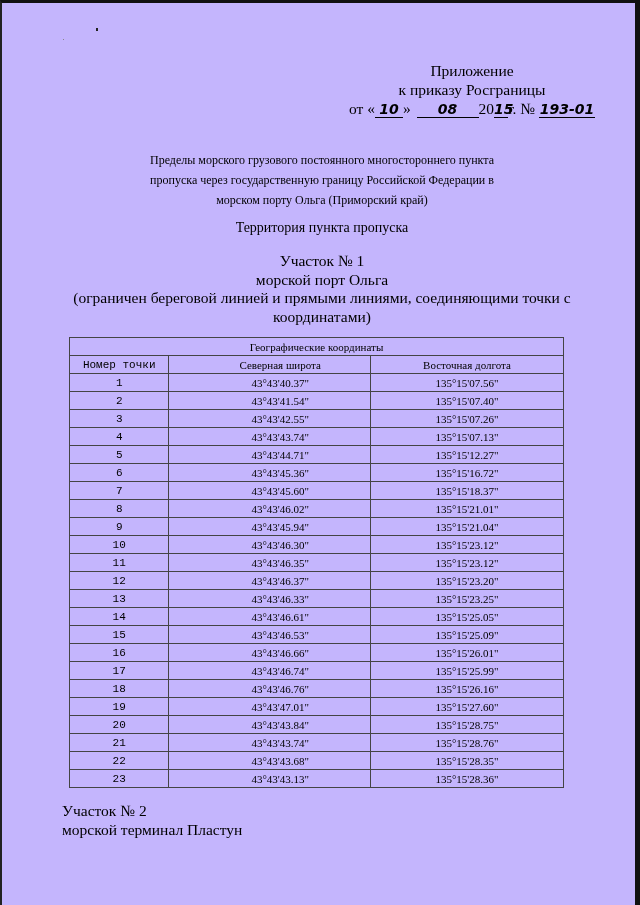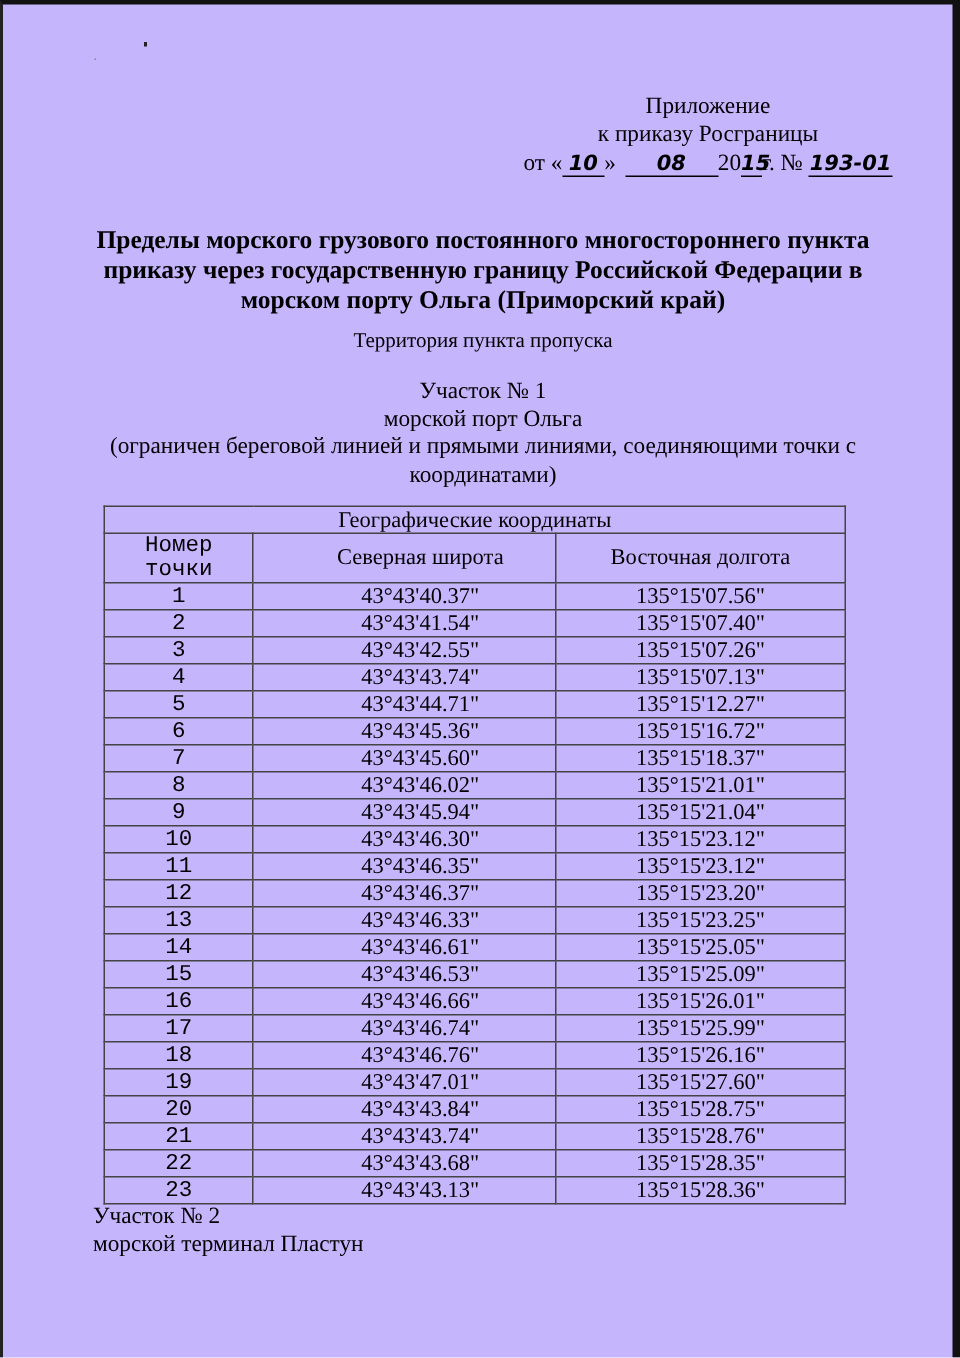--- a/index.html
+++ b/index.html
@@ -53,22 +53,22 @@
     .annex .h-month { width: 62px; margin-left: 2px; }
     .annex .h-year { width: 14px; }
     .annex .h-num { width: 56px; }
 
     .title {
       position: absolute;
       left: 60px;
       width: 520px;
       top: 147px;
       text-align: center;
-      font-weight: bold;
-      font-size: 17px;
+      font-weight: normal;
+      font-size: 12px;
       line-height: 20px;
     }
     .subtitle {
       position: absolute;
       left: 60px; width: 520px;
       top: 217px;
       text-align: center;
       font-size: 14px;
     }
     .section1 {
@@ -80,21 +80,21 @@
       line-height: 18.5px;
     }
     .section1 span { display: block; }
 
     table.coords {
       position: absolute;
       left: 67px;
       top: 334px;
       width: 495px;
       border-collapse: collapse;
-      font-size: 15px;
+      font-size: 11px;
       line-height: 16px;
     }
     table.coords td, table.coords th {
       border: 1px solid #444;
       padding: 0;
       height: 17px;
       text-align: center;
       font-weight: normal;
     }
     table.coords .c1 { width: 103px; font-family: Liberation Mono, monospace; }
@@ -123,21 +123,21 @@
     <span class="line">к приказу Росграницы</span>
     <span class="line">
       <span>от «</span><span class="hand h-day">10</span><span>»</span>
       <span class="hand h-month">08</span><span>20</span><span class="hand h-year">15</span><span>г. №</span>
       <span class="hand h-num">193-01</span>
     </span>
   </div>
 
   <div class="title">
     <div>Пределы морского грузового постоянного многостороннего пункта</div>
-    <div>приказу через государственную границу Российской Федерации в</div>
+    <div>пропуска через государственную границу Российской Федерации в</div>
     <div>морском порту Ольга (Приморский край)</div>
   </div>
 
   <div class="subtitle">Территория пункта пропуска</div>
 
   <div class="section1">
     <span>Участок № 1</span>
     <span>морской порт Ольга</span>
     <span>(ограничен береговой линией и прямыми линиями, соединяющими точки с</span>
     <span>координатами)</span>

